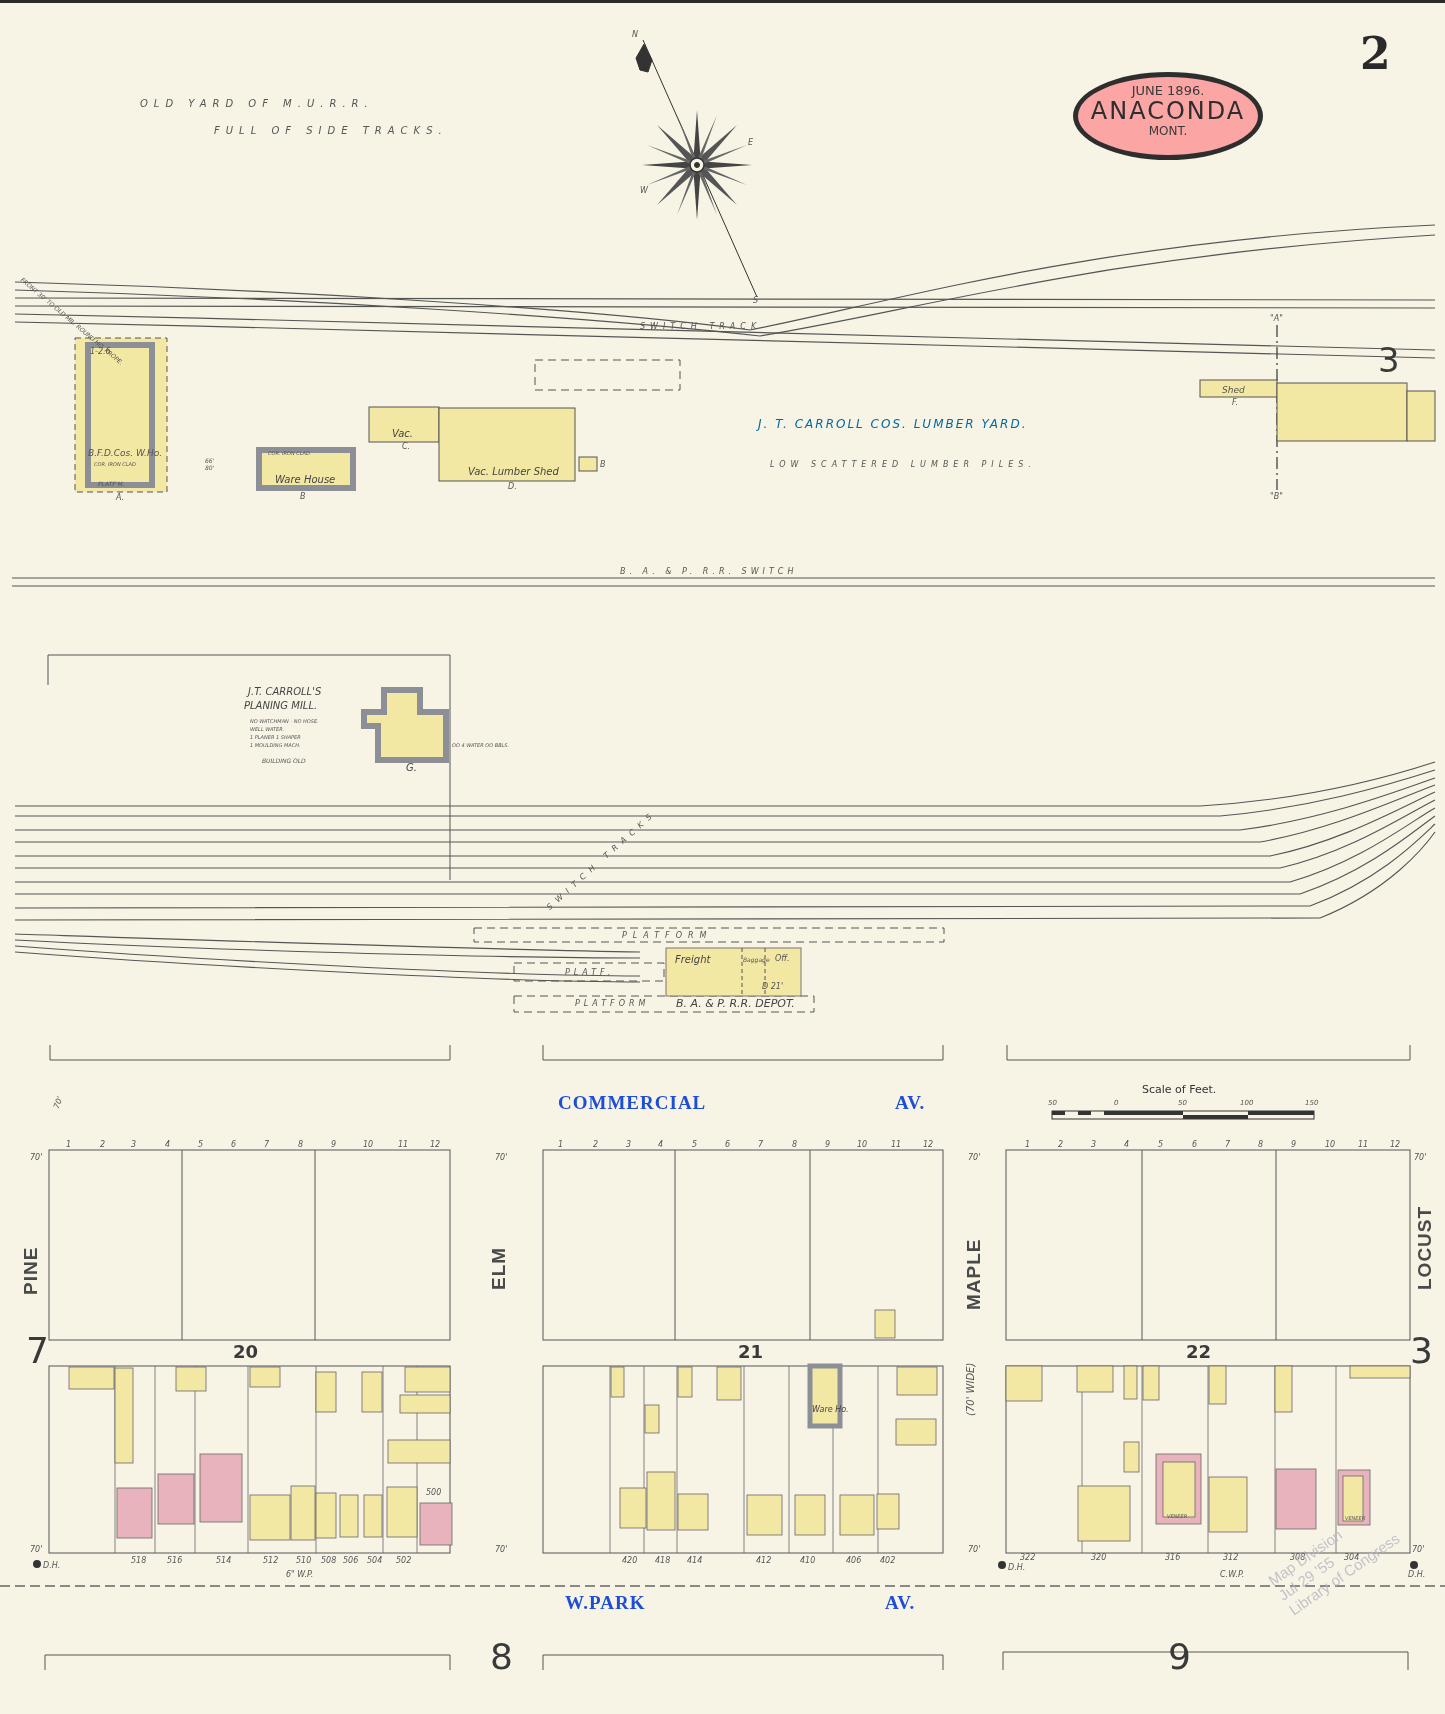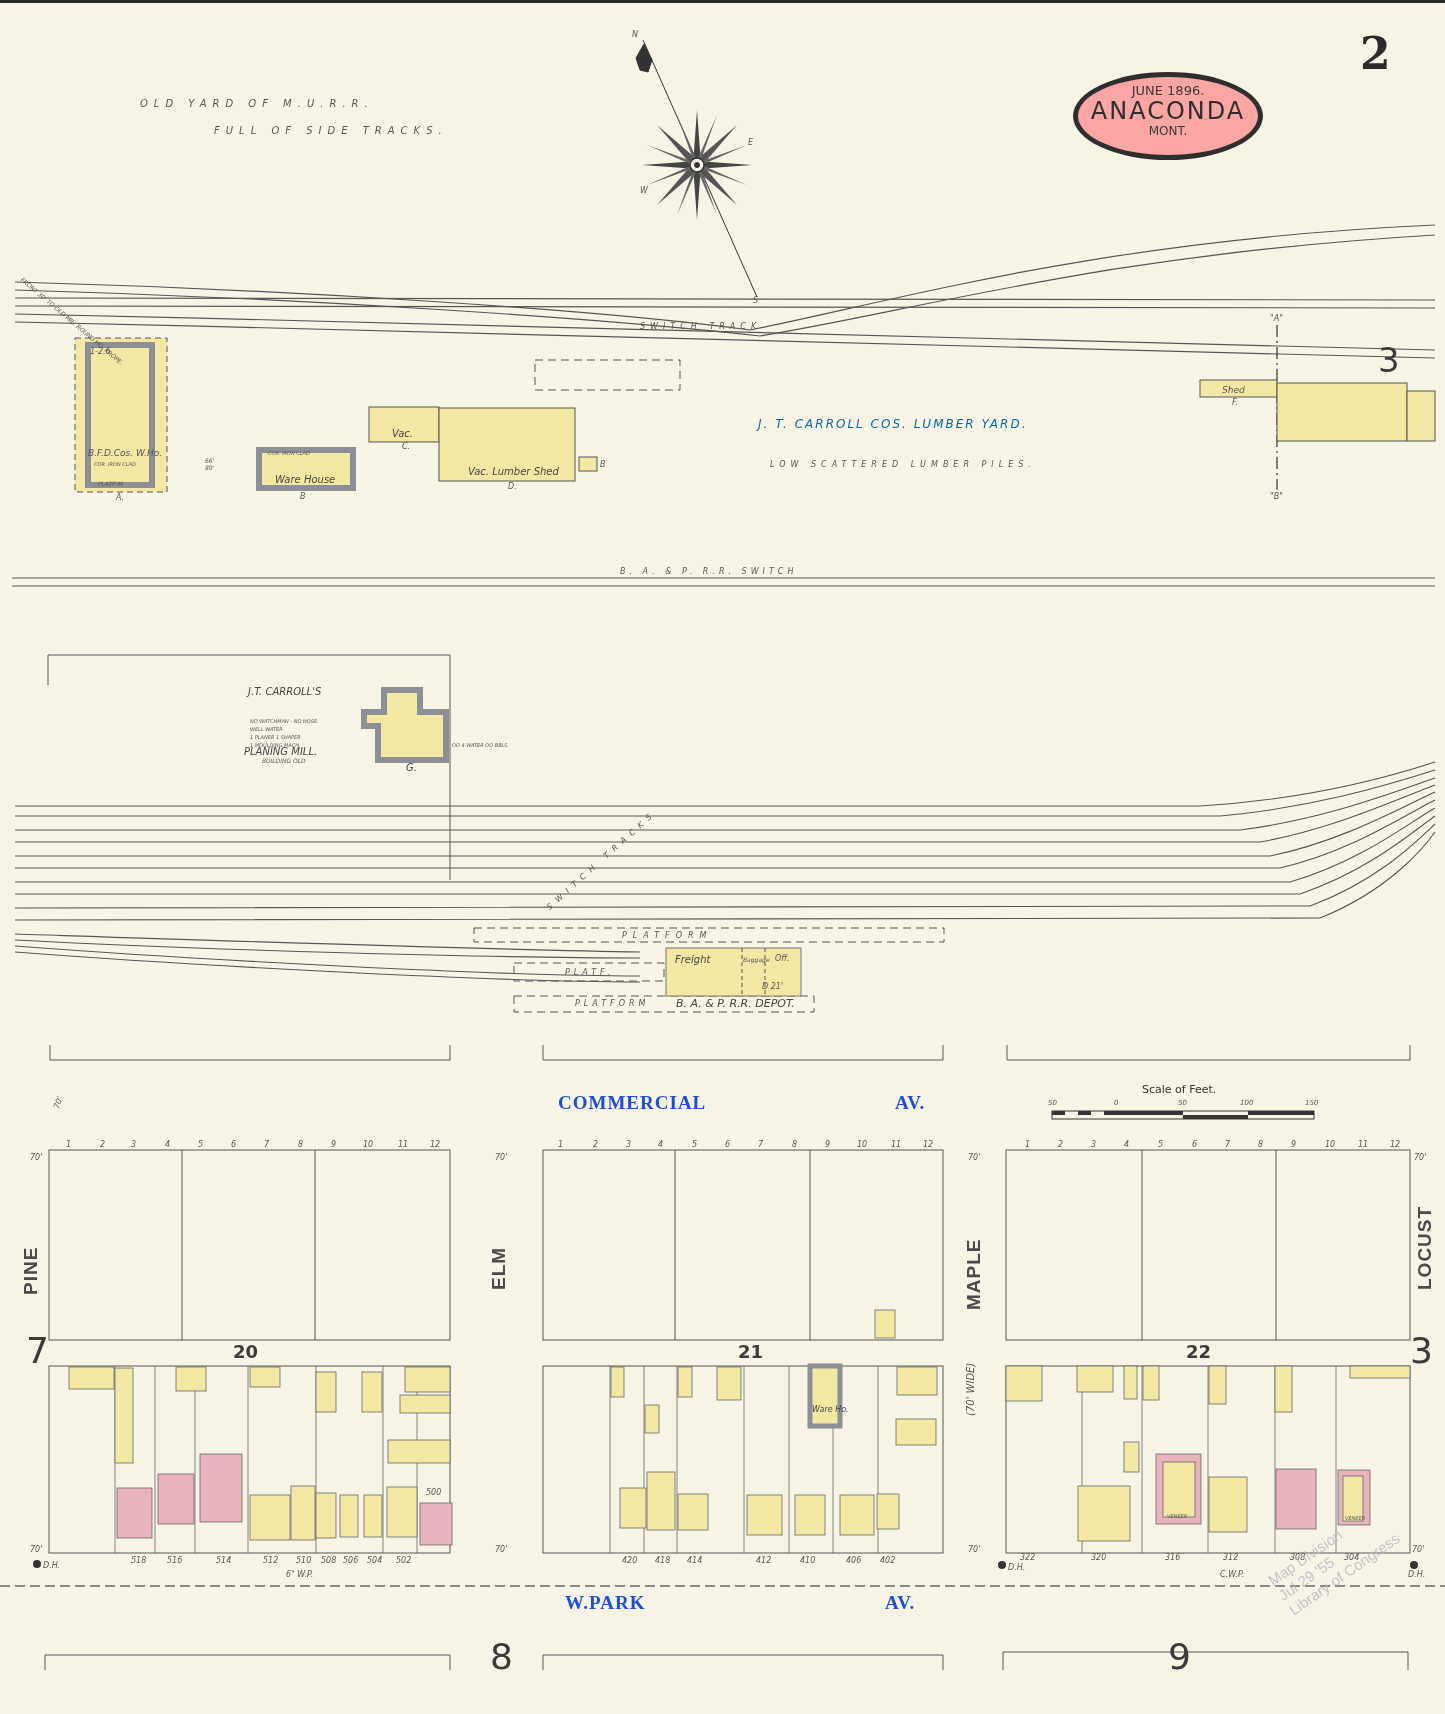--- a/index.html
+++ b/index.html
@@ -247,21 +247,21 @@
 <div class="t hand" style="left:140px;top:98px;">OLD YARD OF M.U.R.R.</div>
 <div class="t hand" style="left:176px;top:125px;font-size:10px;padding-left:38px;">FULL OF SIDE TRACKS.</div>
 <div class="t small" style="left:640px;top:322px;letter-spacing:5px;">SWITCH TRACK</div>
 <div class="t small" style="left:24px;top:276px;transform:rotate(40deg);transform-origin:left top;font-size:6px;">FRONT 30' TO OLD MIL. ROUND HO. PROPE.</div>
 <div class="t small" style="left:620px;top:567px;letter-spacing:4px;">B. A. &amp; P. R.R. SWITCH</div>
 <div class="t small" style="left:545px;top:905px;transform:rotate(-42deg);transform-origin:left top;letter-spacing:6px;">SWITCH TRACKS</div>
 <div class="t hand2" style="left:758px;top:417px;">J. T. CARROLL COS. LUMBER YARD.</div>
 <div class="t small" style="left:770px;top:460px;letter-spacing:5px;">LOW SCATTERED LUMBER PILES.</div>
 
 <div class="t bldlabel" style="left:248px;top:686px;">J.T. CARROLL'S</div>
-<div class="t bldlabel" style="left:244px;top:700px;margin-top:46px;">PLANING MILL.</div>
+<div class="t bldlabel" style="left:244px;top:700px;">PLANING MILL.</div>
 <div class="t small" style="left:250px;top:718px;font-size:5px;">NO WATCHMAN - NO HOSE.</div>
 <div class="t small" style="left:250px;top:726px;font-size:5px;">WELL WATER.</div>
 <div class="t small" style="left:250px;top:734px;font-size:5px;">1 PLANER 1 SHAPER</div>
 <div class="t small" style="left:250px;top:742px;font-size:5px;">1 MOULDING MACH.</div>
 <div class="t small" style="left:262px;top:757px;font-size:6px;">BUILDING OLD</div>
 <div class="t small" style="left:452px;top:742px;font-size:5px;">OO 4 WATER OO BBLS.</div>
 <div class="t bldlabel" style="left:406px;top:762px;">G.</div>
 
 <div class="t small" style="left:90px;top:347px;">1-2.6</div>
 <div class="t small" style="left:88px;top:448px;font-size:9px;">B.F.D.Cos. W.Ho.</div>

